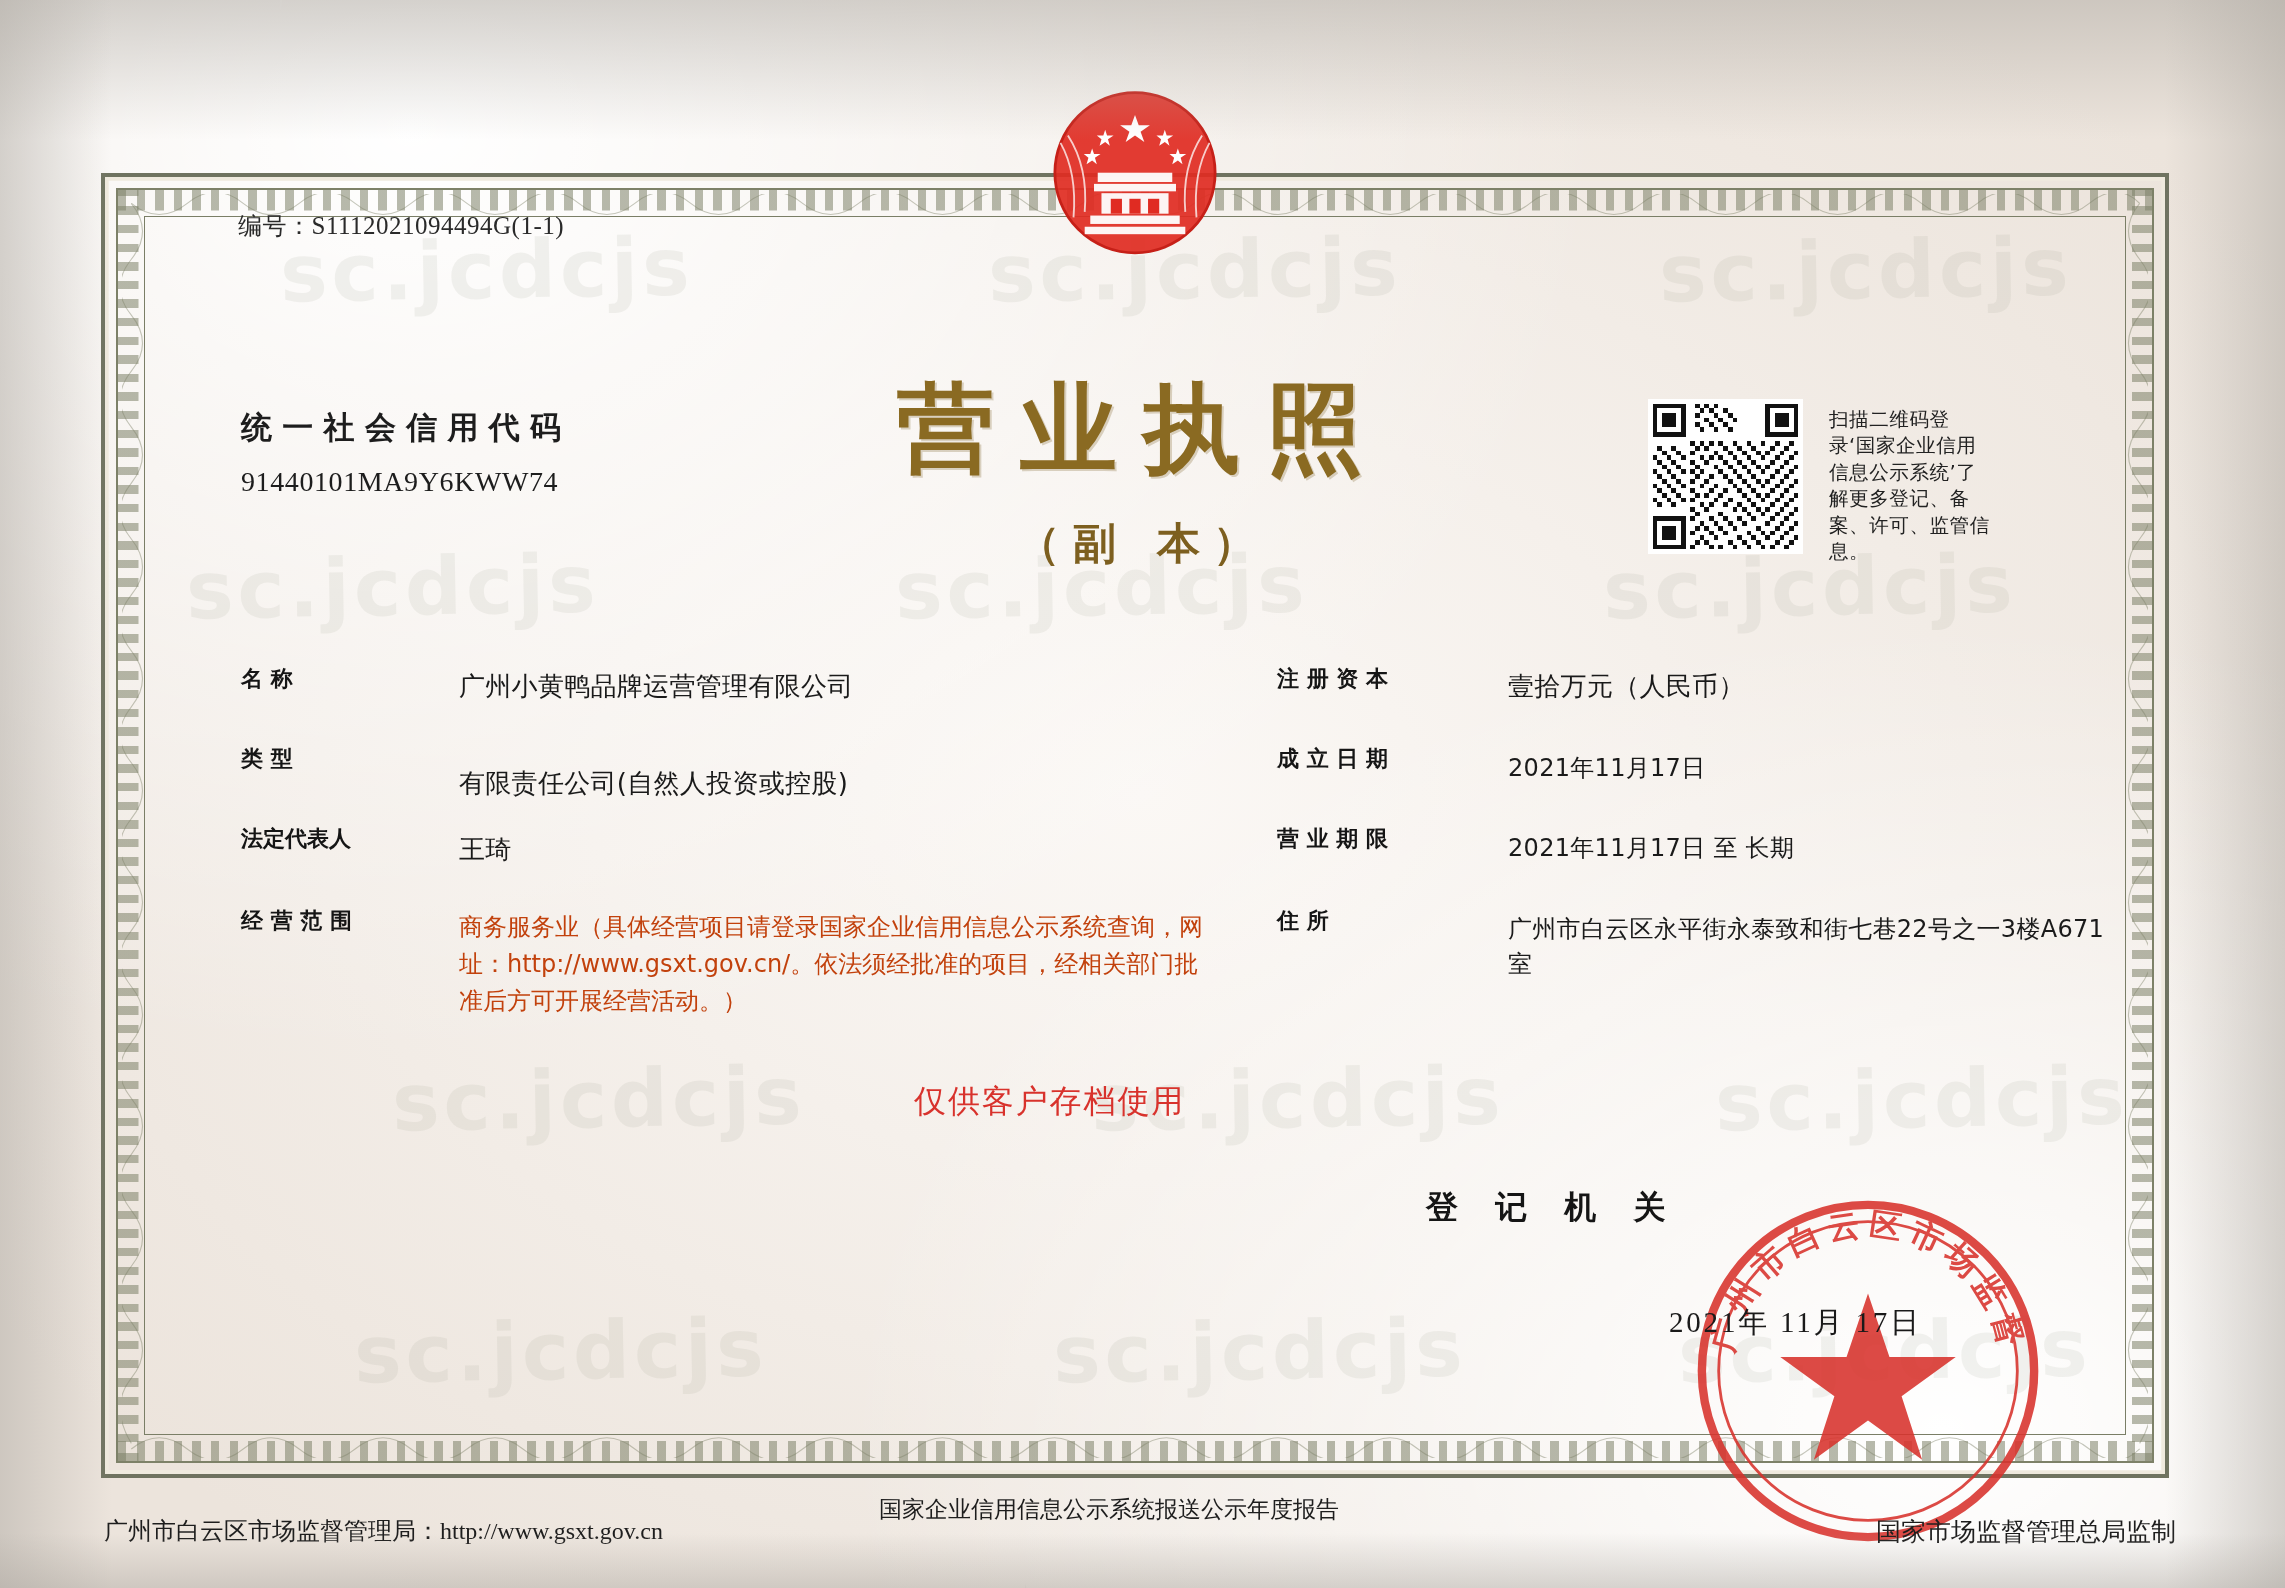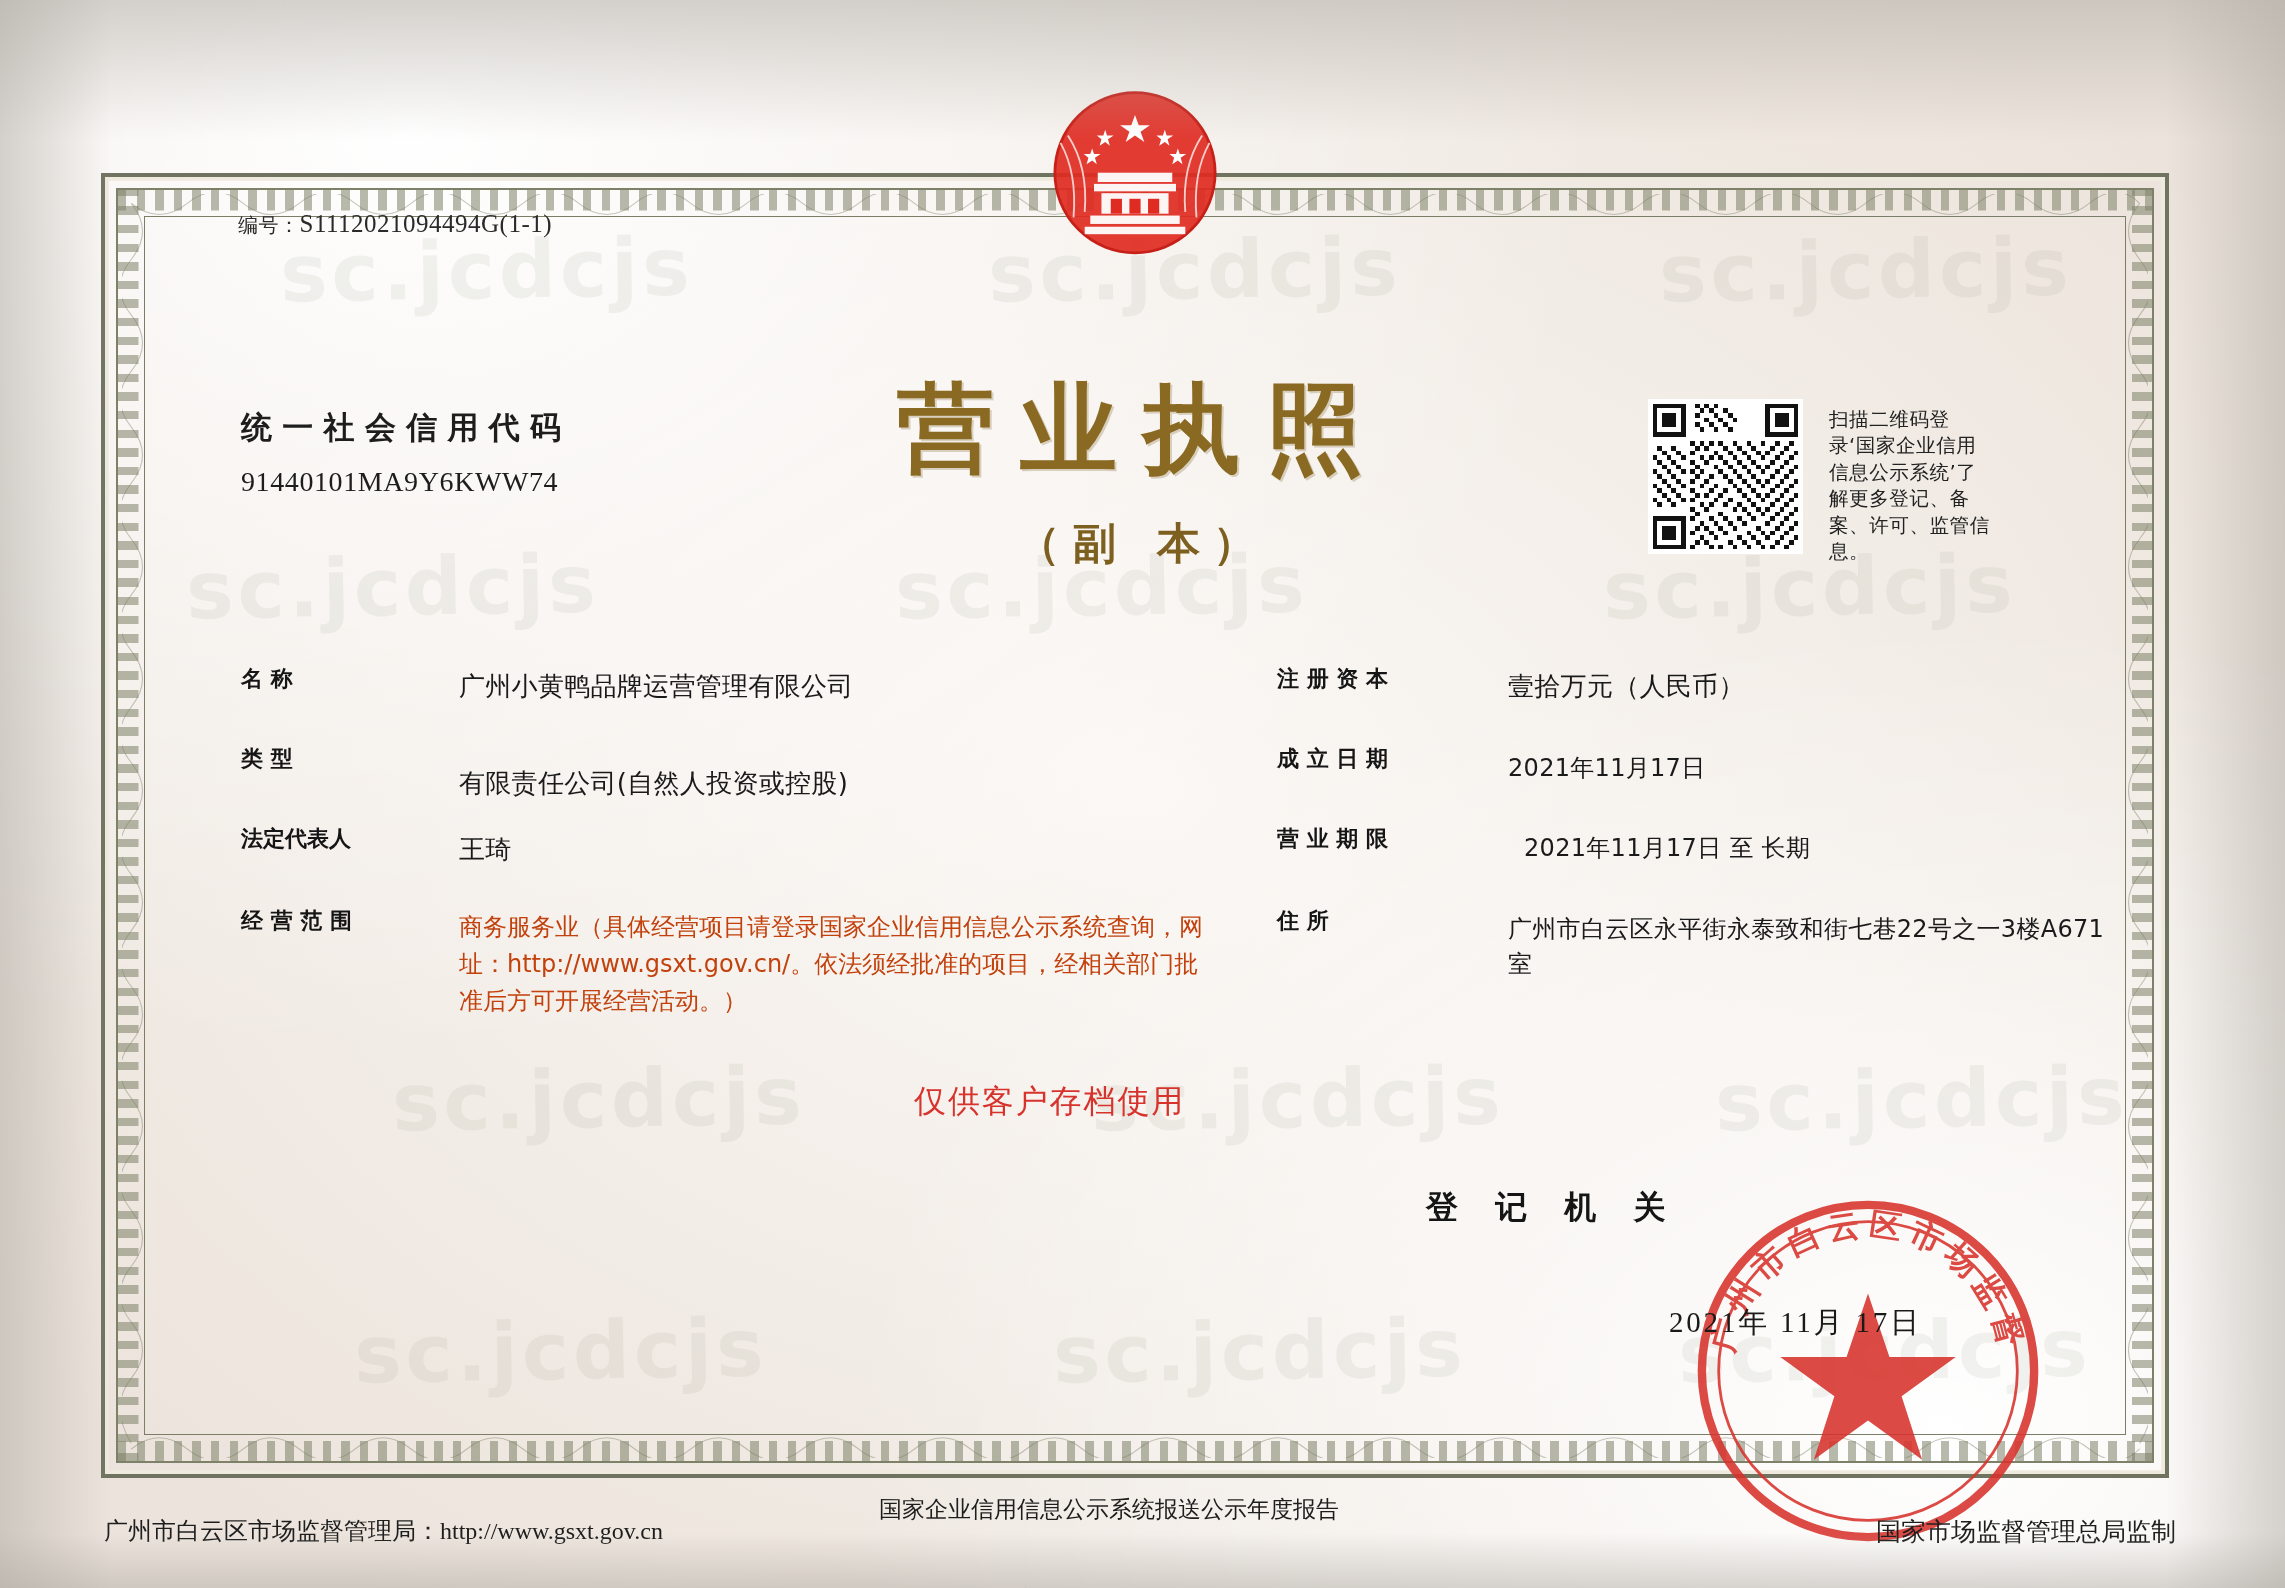--- a/index.html
+++ b/index.html
@@ -76,21 +76,21 @@
     width:198px;height:177px;
   }
 
   
   .serial{
     position:absolute;left:238px;top:324px;
     font-size:25px;color:#2a2a2a;
     font-family:"Liberation Serif","DejaVu Serif",serif;
     letter-spacing:0.5px;
   }
-  .serial .lbl{font-family:"DejaVu Sans",sans-serif;font-size:20px;}
+  .serial .lbl{font-family:"DejaVu Sans",sans-serif;font-size:24px;}
   .uscc-label{
     position:absolute;left:241px;top:407px;
     font-size:31px;font-weight:700;color:#1d1d1d;
     letter-spacing:10.3px;
   }
   .uscc-value{
     position:absolute;left:241px;top:466px;
     font-size:28px;color:#1d1d1d;
     font-family:"Liberation Serif","DejaVu Serif",serif;
     letter-spacing:0.6px;
@@ -567,21 +567,21 @@
 <div class="field" style="left:1277px;top:744px;">
   <span class="flabel">成 立 日 期</span>
 </div>
 <div class="field" style="left:1508px;top:752px;">
   <span class="fvalue sm">2021年11月17日</span>
 </div>
 
 <div class="field" style="left:1277px;top:824px;">
   <span class="flabel">营 业 期 限</span>
 </div>
-<div class="field" style="left:1508px;top:832px;margin-left:16px;">
+<div class="field" style="left:1508px;top:832px;">
   <span class="fvalue sm">2021年11月17日 至 长期</span>
 </div>
 
 <div class="field" style="left:1277px;top:906px;">
   <span class="flabel">住          所</span>
 </div>
 <div class="field" style="left:1508px;top:912px;width:597px;">
   <span class="fvalue sm" style="display:block;line-height:1.45;">广州市白云区永平街永泰致和街七巷22号之一3楼A671室</span>
 </div>
 

